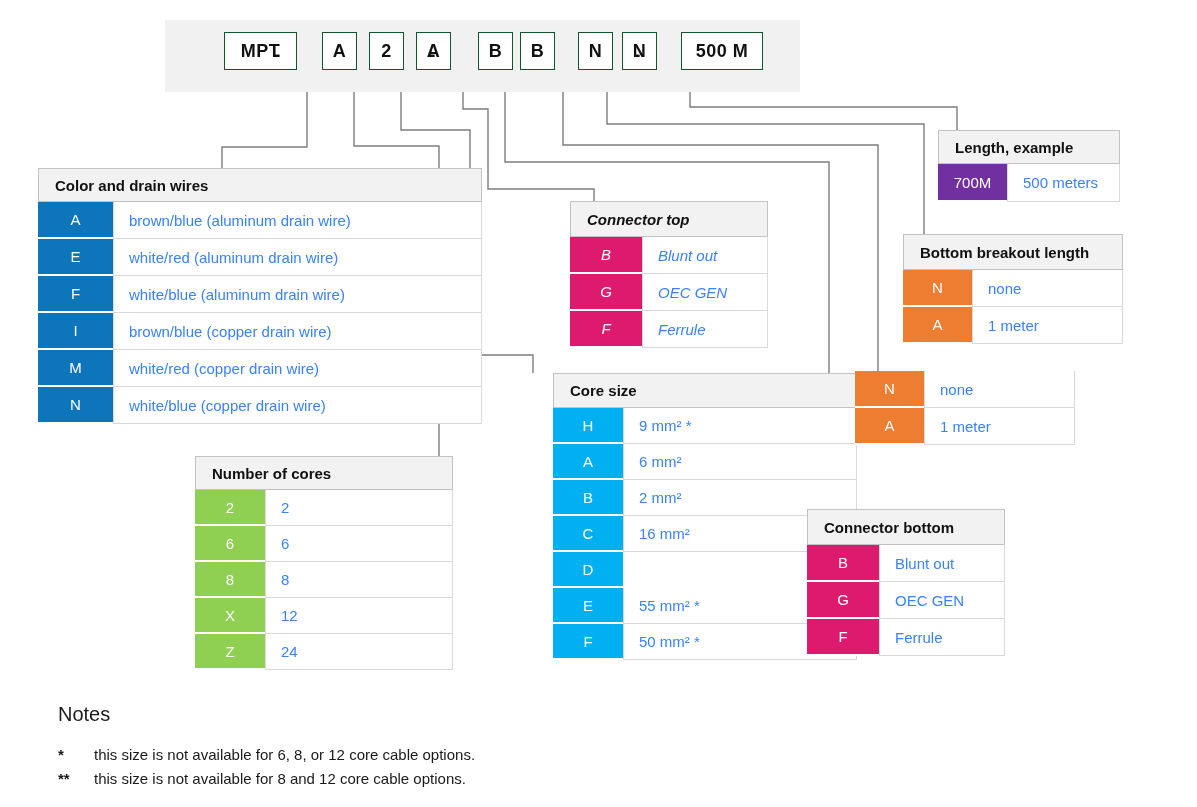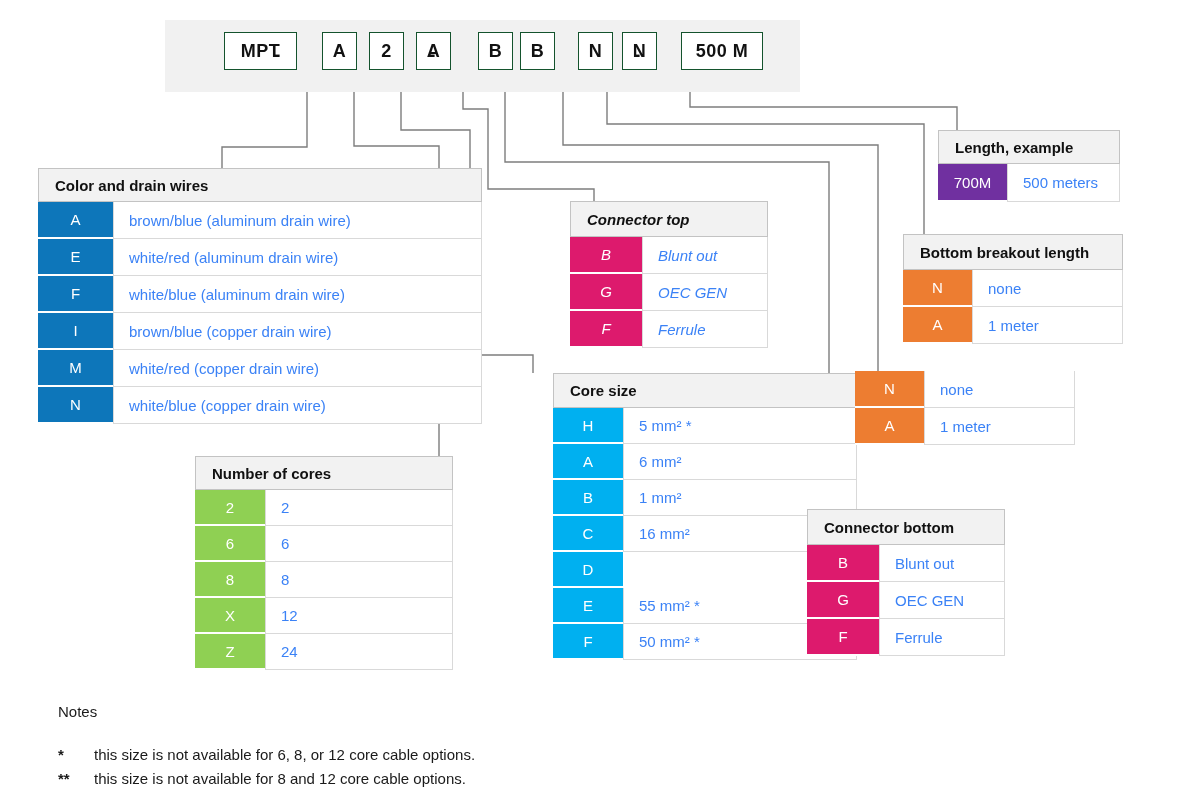--- a/index.html
+++ b/index.html
@@ -41,21 +41,21 @@
   .t-colordrain { left:38px;  top:168px; width:444px; --cw:75px; --rh:37px; --hh:34px; }
   .t-cores      { left:195px; top:456px; width:258px; --cw:70px; --rh:36px; --hh:34px; }
   .t-coresize   { left:505px; top:373px; width:304px;margin-left:48px; --cw:70px; --rh:36px; --hh:35px; }
   .t-conntop    { left:570px; top:201px; width:198px;font-style:italic; --cw:72px; --rh:37px; --hh:36px; }
   .t-connbottom { left:807px; top:509px; width:198px; --cw:72px; --rh:37px; --hh:36px; }
   .t-topbreak   { left:855px; top:371px; width:220px; --cw:69px; --rh:37px; --hh:36px; }
   .t-botbreak   { left:903px; top:234px; width:220px; --cw:69px; --rh:37px; --hh:36px; }
   .t-length     { left:938px; top:130px; width:182px; --cw:69px; --rh:38px; --hh:34px; }
 
   
-  .notes-head { position:absolute; left:58px; top:703px; font-size:15px; }
+  .notes-head { position:absolute; left:58px; top:703px; font-size:20px; }
   .note-item { position:absolute; left:58px; width:560px; display:flex; font-size:15px; }
   .ni-1 { top:746px; } .ni-2 { top:770px; }
   .note-marker { width:36px; font-weight:bold; }
   .note-text { flex:1; }
 </style>
 </head>
 <body>
 
 <div id="canvas">
 
@@ -144,29 +144,29 @@
     <div class="trow">
       <div class="tcode" style="background-color: rgb(143, 208, 83);">Z</div>
       <div class="tdesc">24</div>
     </div>
   </div>
 
   <div class="tbl t-coresize">
     <div class="tbl-h">Core size</div>
     <div class="trow">
       <div class="tcode" style="background-color: rgb(0, 176, 240);">H</div>
-      <div class="tdesc">5 mm² *</div>
+      <div class="tdesc">9 mm² *</div>
     </div>
     <div class="trow">
       <div class="tcode" style="background-color: rgb(0, 176, 240);">A</div>
       <div class="tdesc">6 mm²</div>
     </div>
     <div class="trow">
       <div class="tcode" style="background-color: rgb(0, 176, 240);">B</div>
-      <div class="tdesc">1 mm²</div>
+      <div class="tdesc">2 mm²</div>
     </div>
     <div class="trow">
       <div class="tcode" style="background-color: rgb(0, 176, 240);">C</div>
       <div class="tdesc">16 mm²</div>
     </div>
     <div class="trow">
       <div class="tcode" style="background-color: rgb(0, 176, 240);">D</div>
     </div>
     <div class="trow">
       <div class="tcode" style="background-color: rgb(0, 176, 240);">E</div>

